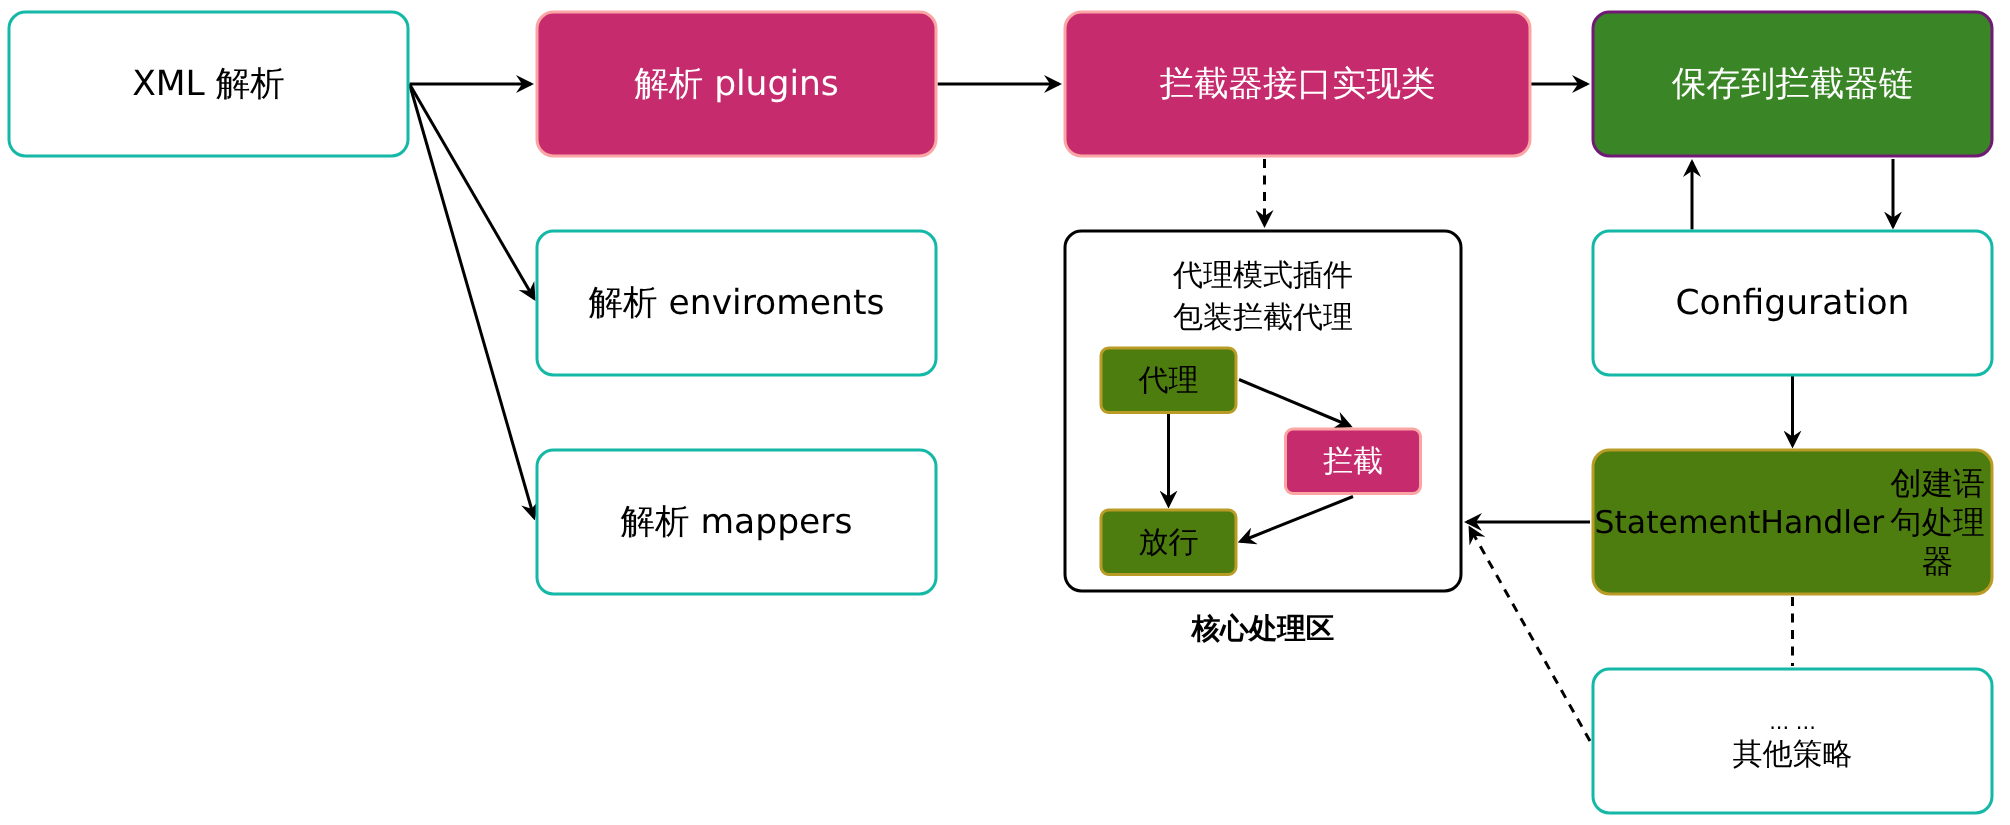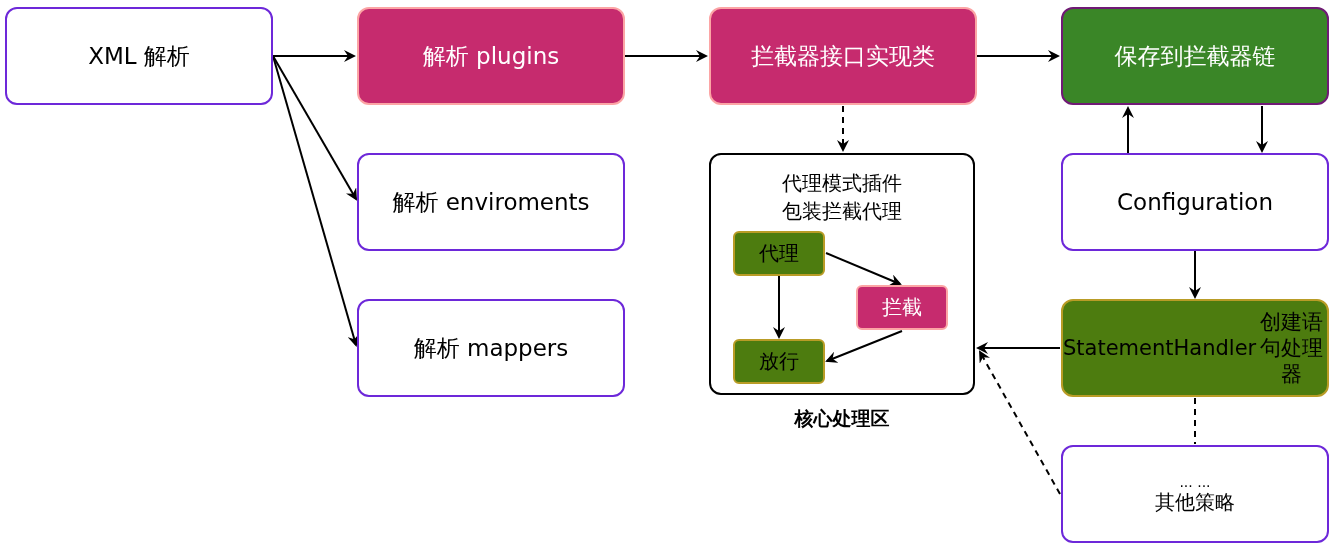--- a/index.html
+++ b/index.html
@@ -1,19 +1,19 @@
 <!DOCTYPE html>
 <html><head>
 <meta charset="utf-8">
 <style>
   html,body{margin:0;padding:0;background:#ffffff;}
   body{width:1340px;height:550px;position:relative;overflow:hidden;font-family:"DejaVu Sans",sans-serif;}
   svg.edges{position:absolute;left:0;top:0;width:1340px;height:550px;pointer-events:none;}
   .node{position:absolute;box-sizing:border-box;border-radius:12px;display:flex;align-items:center;justify-content:center;text-align:center;font-size:23px;line-height:1.25;color:#000;}
-  .white{background:#fff;border:2px solid #6d28d9;}
+  .white{background:#fff;border:2px solid #14b8a6;}
   .magenta{background:#c62b6e;border:2px solid #fca5a5;color:#fff;}
   .green{background:#3a8627;border:2px solid #701a75;color:#fff;}
   .yellow{background:#4d7c0f;border:2px solid #b99c26;color:#000;}
   .small{border-radius:6px;font-size:20px;}
   .group{position:absolute;box-sizing:border-box;border:2px solid #000;border-radius:12px;background:#fff;}
   .gtitle{position:absolute;left:0;right:0;top:14px;text-align:center;font-size:20px;line-height:28px;}
   .label{position:absolute;font-weight:bold;font-size:19px;text-align:center;}
 </style>
 </head>
 <body>
@@ -59,21 +59,21 @@
 </div>
 
 <div class="node white" style="left:357px;top:153px;width:268px;height:98px;">
   <span>解析 enviroments</span>
 </div>
 
 <div class="node white" style="left:357px;top:299px;width:268px;height:98px;">
   <span>解析 mappers</span>
 </div>
 
-<div class="node magenta" style="left:709px;top:7px;width:268px;height:98px;">
+<div class="node magenta" style="left:709px;top:7px;width:312px;height:98px;">
   <span>拦截器接口实现类</span>
 </div>
 
 <div class="node green" style="left:1061px;top:7px;width:268px;height:98px;">
   <span>保存到拦截器链</span>
 </div>
 
 <div class="node white" style="left:1061px;top:153px;width:268px;height:98px;">
   <span>Configuration</span>
 </div>

